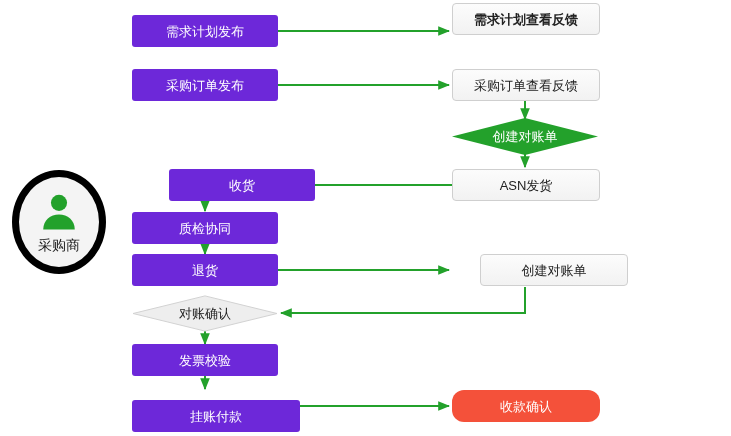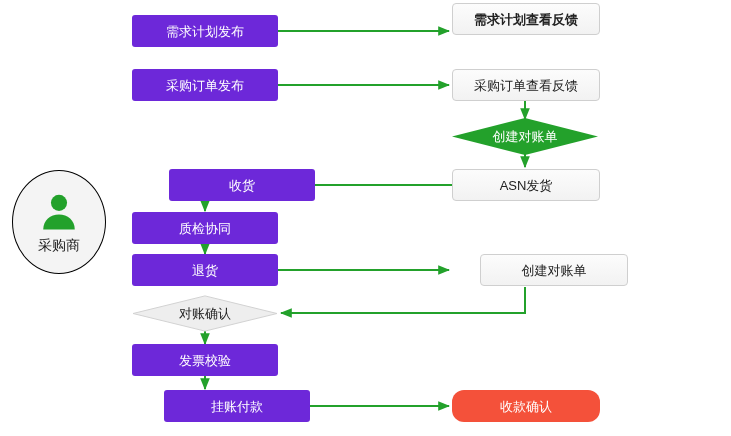--- a/index.html
+++ b/index.html
@@ -55,21 +55,21 @@
   .diamond .dlabel { position:relative; z-index:1; }
   .diamond.green .dlabel { color:#ffffff; }
   .diamond.gray  .dlabel { color:#222222; }
 
   
   .avatar {
     position:absolute;
     display:flex; flex-direction:column;
     align-items:center; justify-content:center;
     background:#f4f4f4;
-    border:1px solid #000000;
+    border:7px solid #000000;
     border-radius:50%;
     box-sizing:border-box;
     z-index:2;
   }
   .avatar .glyph { line-height:0; }
   .avatar .alabel {
     font-size:14px; color:#1b1b1b; margin-top:3px; white-space:nowrap;
   }
 
   
@@ -152,17 +152,17 @@
 
   <div class="diamond gray" style="left:132px; top:295px; width:146px; height:37px;">
     <svg class="dshape" viewBox="0 0 146 37" preserveAspectRatio="none" aria-hidden="true">
       <polygon points="73,0.9 145,18.5 73,36.1 1,18.5" fill="#eeeeee" stroke="#d2d2d2" stroke-width="1"></polygon>
     </svg>
     <span class="dlabel">对账确认</span>
   </div>
 
   <div class="node green" style="left:132px; top:344px; width:146px; height:32px;">发票校验</div>
 
-  <div class="node green" style="left:132px; top:390px; width:146px; height:32px;margin-left:32px;">挂账付款</div>
+  <div class="node green" style="left:132px; top:400px; width:168px; height:32px;">挂账付款</div>
 
   <div class="node red" style="left:452px; top:390px; width:148px; height:32px;">收款确认</div>
 
 </div>
 
 </body></html>

